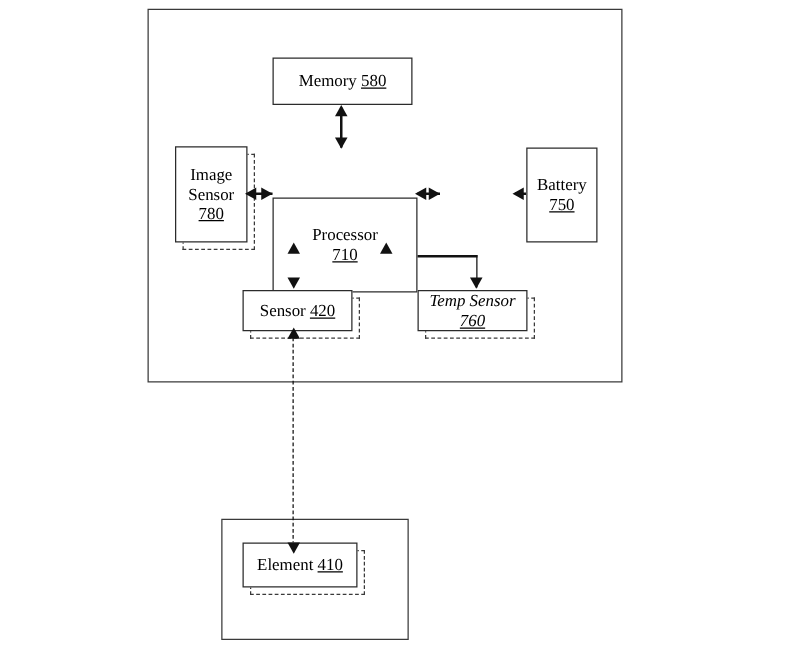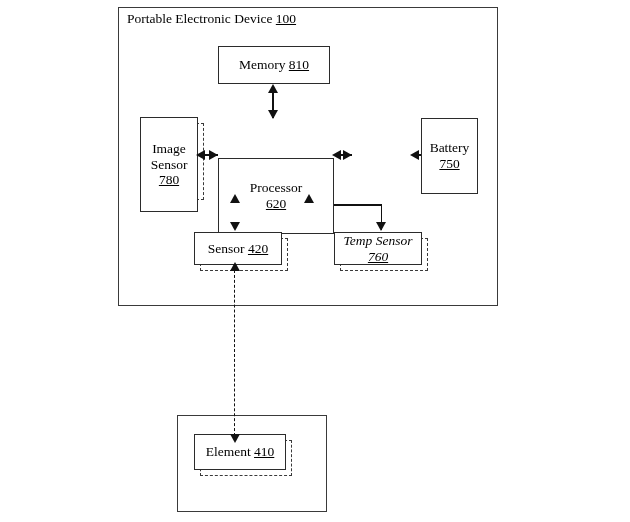--- a/index.html
+++ b/index.html
@@ -97,50 +97,46 @@
     border-left: 9px solid #111111;
   }
   .lbl-line { display: block; }
 </style>
 </head>
 <body>
 
 <div id="figure">
 
   <div class="container" style="left:118px; top:7px; width:380px; height:299px;"></div>
-  <div class="container-label" style="left:127px; top:11px;">
-    <span>Portable Electronic Device</span>
-    <span class="num">100</span>
-  </div>
 
   <div class="box" style="left:218px; top:46px; width:112px; height:38px;">
     <span>
       <span>Memory</span>
-      <span class="num">810</span>
+      <span class="num">580</span>
     </span>
   </div>
 
   <div class="line vline" style="left:272px; top:86px; height:32px;"></div>
   <div class="arrow arrow-up" style="left:267.5px; top:84px;"></div>
   <div class="arrow arrow-down" style="left:267.5px; top:110px;"></div>
 
   <div class="shadow" style="left:146px; top:123px; width:58px; height:77px;"></div>
-  <div class="box" style="left:140px; top:117px; width:58px; height:95px;">
+  <div class="box" style="left:140px; top:117px; width:58px; height:77px;">
     <span class="lbl-line">Image</span>
     <span class="lbl-line">Sensor</span>
     <span class="lbl-line num">780</span>
   </div>
 
   <div class="line hline" style="left:198px; top:154px; width:20px;"></div>
   <div class="arrow arrow-left" style="left:196px; top:149.5px;"></div>
   <div class="arrow arrow-right" style="left:209px; top:149.5px;"></div>
 
   <div class="box" style="left:218px; top:118px; width:116px; height:76px;margin-top:40px;">
     <span class="lbl-line">Processor</span>
-    <span class="lbl-line num">620</span>
+    <span class="lbl-line num">710</span>
   </div>
 
   <div class="line hline" style="left:334px; top:154px; width:18px;"></div>
   <div class="arrow arrow-left" style="left:332px; top:149.5px;"></div>
   <div class="arrow arrow-right" style="left:343px; top:149.5px;"></div>
 
 
   <div class="line hline" style="left:412px; top:154px; width:9px;"></div>
   <div class="arrow arrow-left" style="left:410px; top:149.5px;"></div>
 

